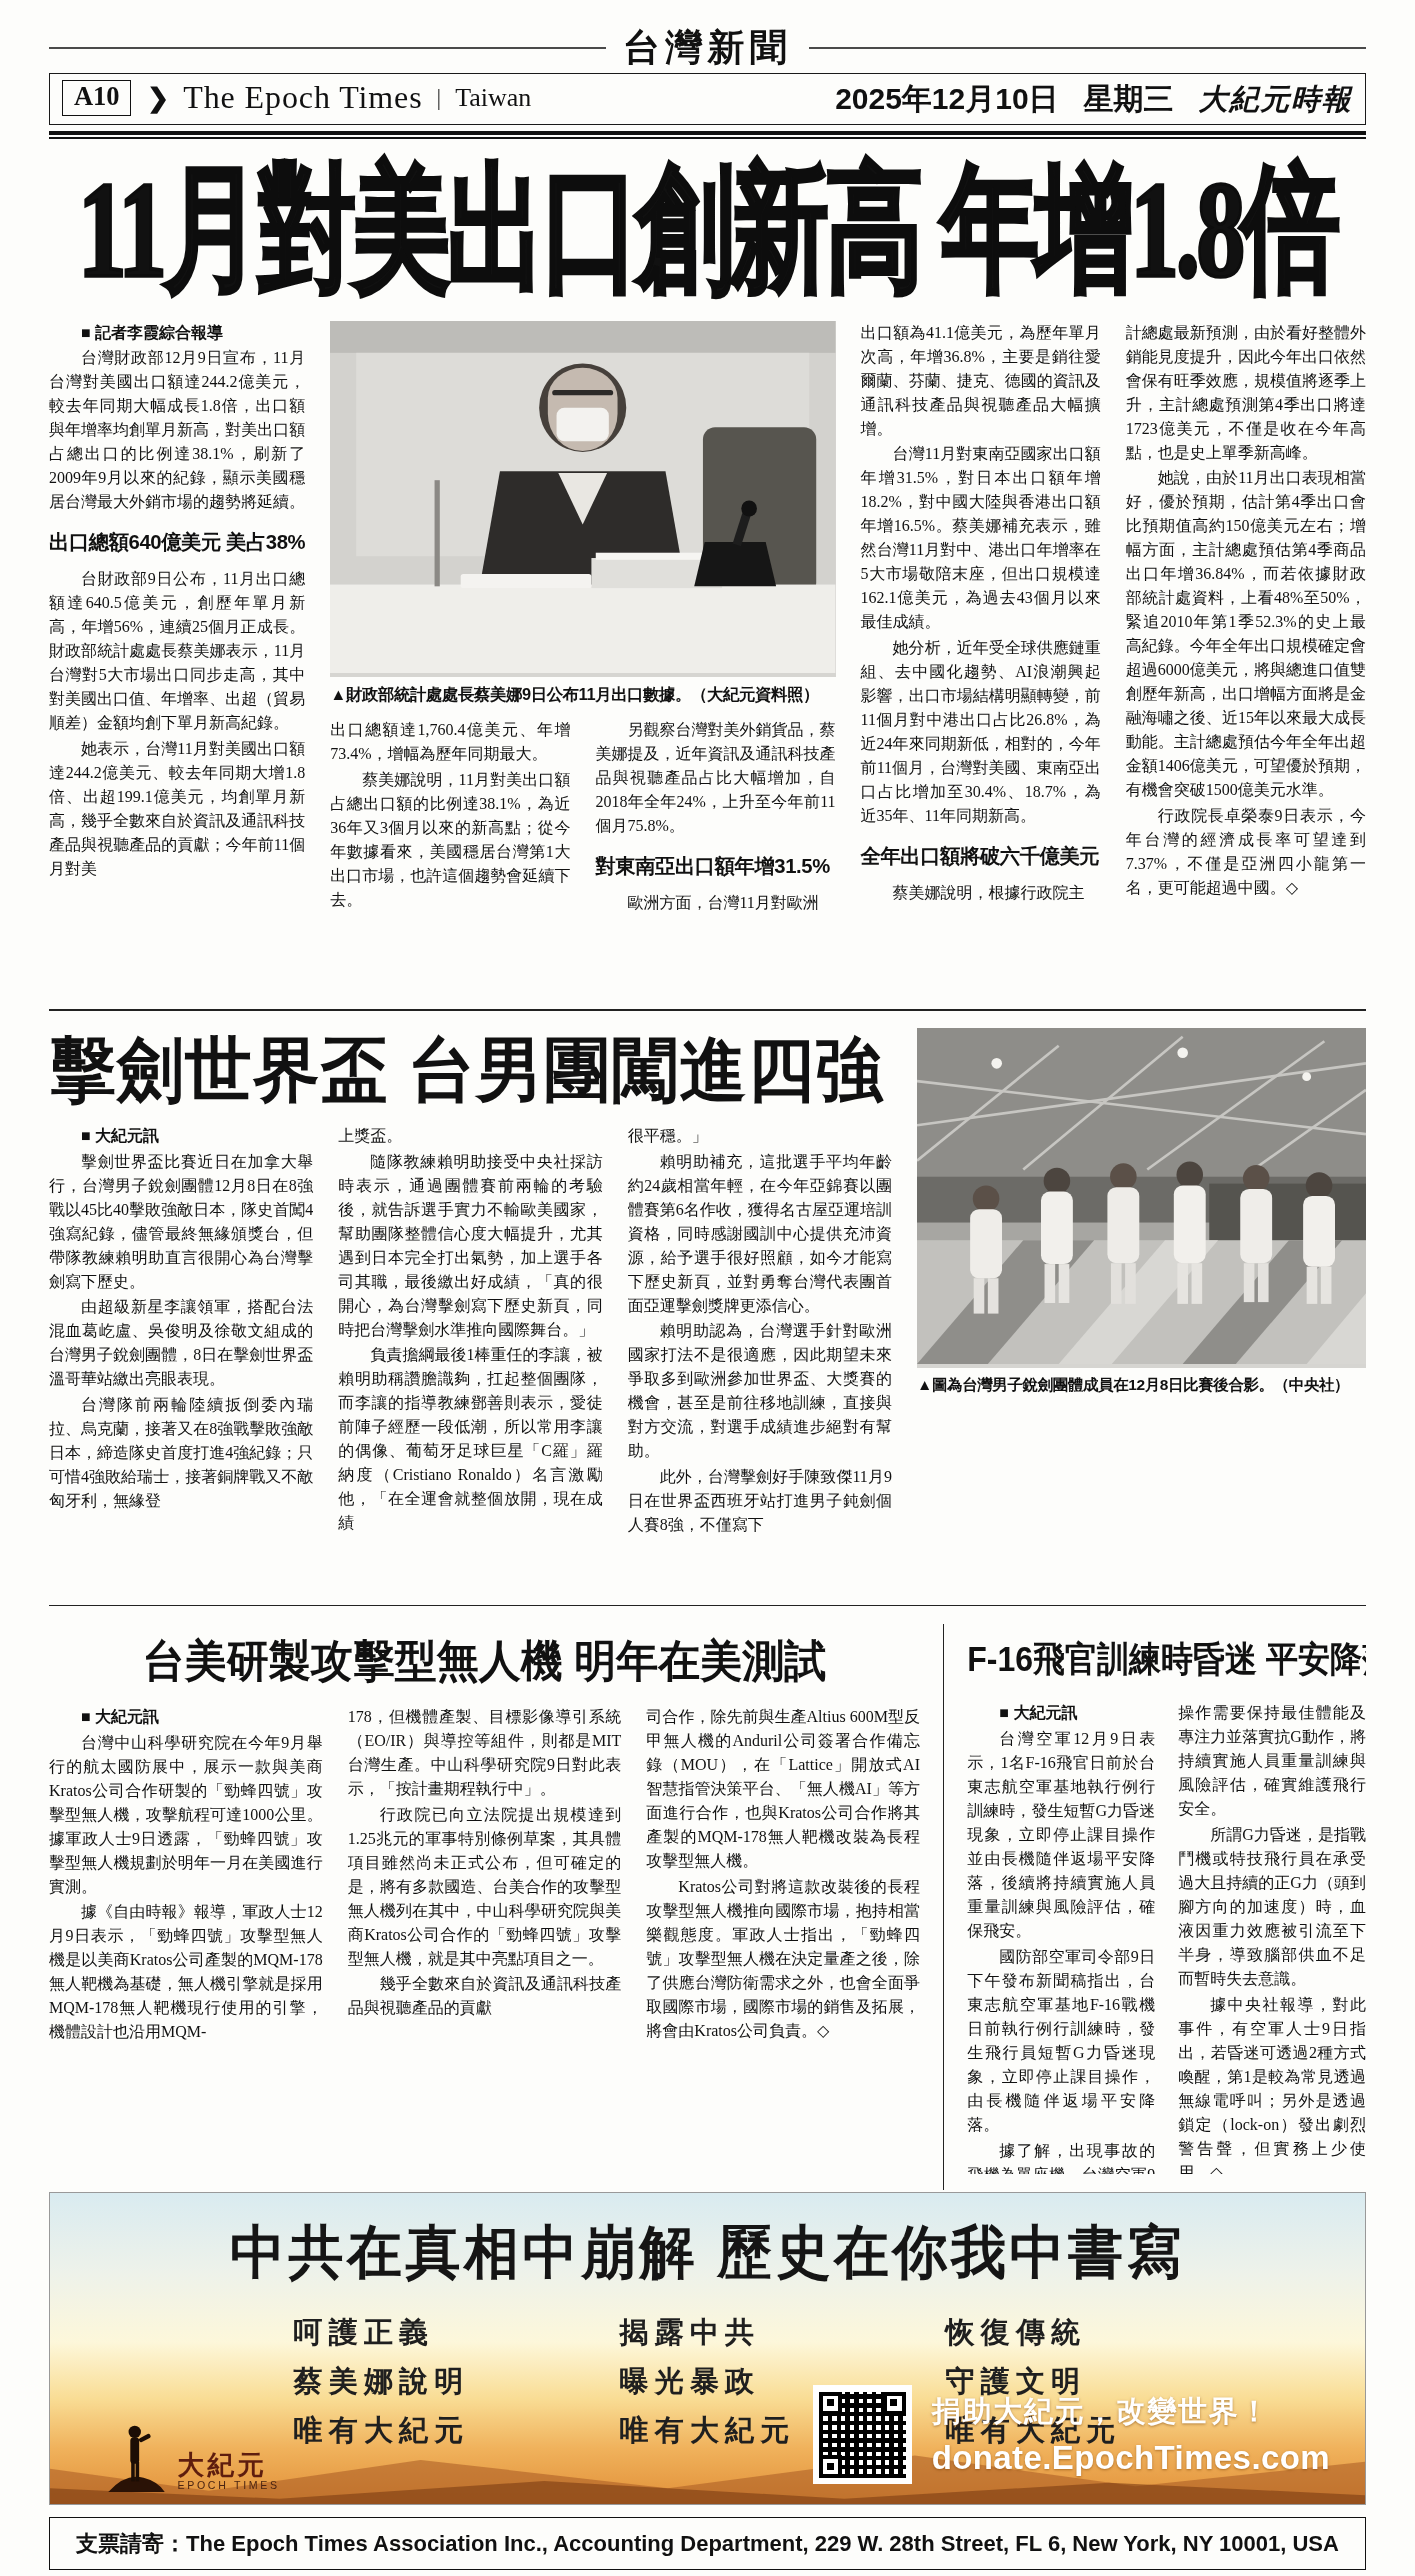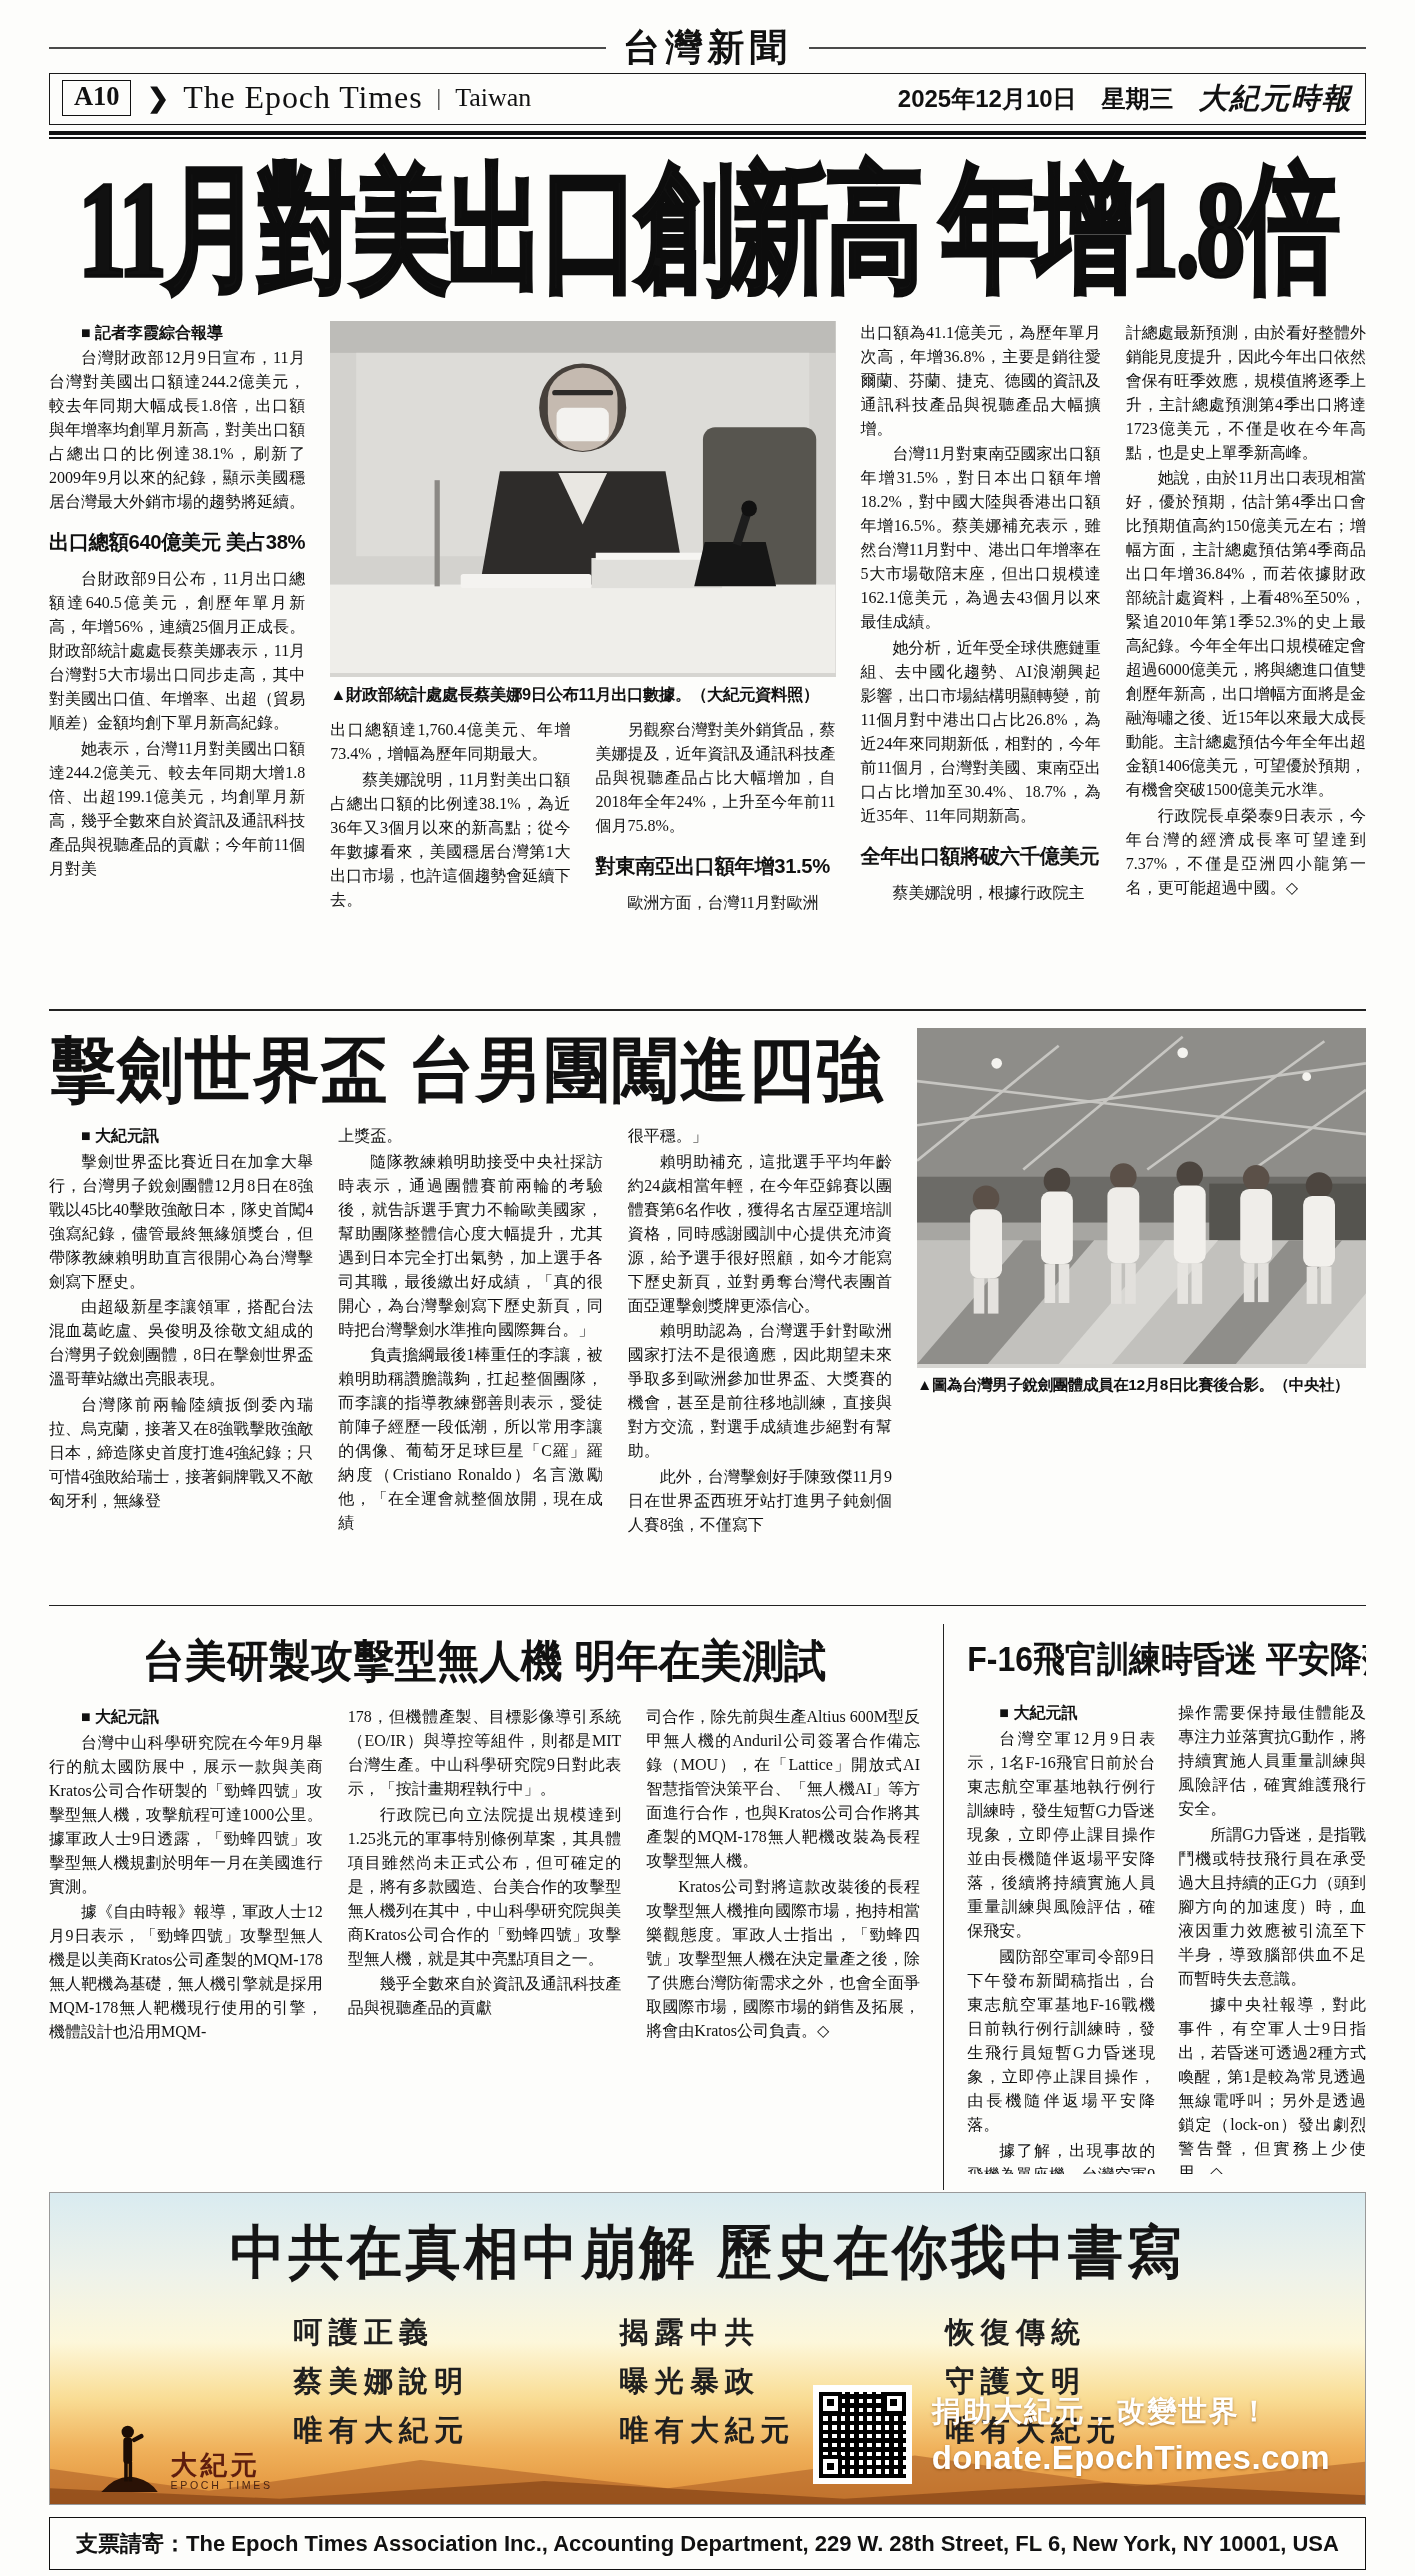--- a/index.html
+++ b/index.html
@@ -12,21 +12,21 @@
   .section-title{font-family:"Liberation Sans","DejaVu Sans",sans-serif;font-weight:900;font-size:37px;letter-spacing:5.3px;}
   .masthead-bar{display:flex;align-items:flex-start;justify-content:space-between;border:1.3px solid #1a1a1a;
     padding:5.3px 12.4px;height:39px;}
   .mb-left{display:flex;align-items:center;gap:14px;}
   .page-box{border:1.8px solid #111;padding:0.9px 10.6px 2.7px 10.6px;font-weight:bold;font-size:26.5px;position:relative;margin-right:8.8px;}
   .chev{font-size:26.5px;font-weight:bold;margin-left:-7px;}
   .brand{font-size:32px;letter-spacing:0.9px;}
   .pipe{font-size:23px;color:#333;}
   .region{font-size:26px;}
   .mb-right{display:flex;align-items:center;gap:25px;font-family:"Liberation Sans","DejaVu Sans",sans-serif;}
-  .date-txt{font-weight:bold;font-size:24px;}
+  .date-txt{font-weight:bold;font-size:30px;}
   .masthead-logo{font-weight:900;font-size:29px;letter-spacing:1.8px;font-style:italic;}
   .thick-rule{height:4px;background:#111;margin-top:6.2px;}
   .thin-rule{height:1.3px;background:#111;margin-top:2.7px;}
 
   
   .h1-wrap{height:166px;display:flex;align-items:center;justify-content:center;overflow:hidden;margin:8.8px 0 7px 0;}
   .h1{font-size:117px;font-weight:bold;white-space:nowrap;letter-spacing:-4.4px;
       transform:scale(0.84,1.18);-webkit-text-stroke:3.1px #0d0d0d;}
   .a1-body{display:grid;grid-template-columns:repeat(5,1fr);grid-template-rows:auto 1fr;column-gap:25px;height:671px;overflow:hidden;}
   .col p{margin:0 0 1.8px 0;font-size:16px;line-height:24px;text-align:justify;text-indent:2em;}
@@ -70,21 +70,21 @@
   
   .ad{position:relative;margin-top:2px;height:311px;border:0.9px solid #999;overflow:hidden;
       background:linear-gradient(180deg,#d9ebf0 0%,#eef2ea 26%,#fdf7da 48%,#f9dd95 66%,#f0b25c 82%,#e19038 100%);}
   .ad-ridge{position:absolute;left:0;bottom:0;width:100%;height:97px;}
   .ad-title{position:relative;text-align:center;font-family:"Liberation Sans","DejaVu Sans",sans-serif;
       font-weight:900;font-size:55px;letter-spacing:3.5px;color:#151515;margin-top:23px;transform:scaleY(1.05);}
   .ad-slogans{position:relative;display:flex;justify-content:center;gap:150px;margin-top:23px;}
   .ad-col{display:flex;flex-direction:column;gap:8.8px;}
   .ad-col span{font-family:"Liberation Sans","DejaVu Sans",sans-serif;font-weight:900;font-size:29px;
       letter-spacing:6.2px;color:#1f1f1f;}
-  .ad-logo{position:absolute;left:51px;bottom:12.4px;display:flex;align-items:flex-end;gap:12.4px;}
+  .ad-logo{position:absolute;left:58px;bottom:12.4px;display:flex;align-items:flex-end;gap:12.4px;}
   .logo-txt{line-height:1.1;}
   .logo-cn{font-weight:900;font-size:26.5px;color:#5e1d0e;letter-spacing:3.5px;font-family:"Liberation Serif",serif;}
   .logo-en{font-size:10.6px;color:#4a2412;letter-spacing:2.7px;font-family:"Liberation Sans",sans-serif;}
   .ad-donate{position:absolute;right:35px;bottom:19.5px;display:flex;align-items:center;gap:19.5px;}
   .qr{width:99px;height:99px;background:#fff;padding:6.2px;box-sizing:border-box;}
   .qr-inner{width:100%;height:100%;position:relative;
      background-image:repeating-linear-gradient(0deg,#000 0 4.4px,transparent 4.4px 8.8px),
                       repeating-linear-gradient(90deg,#000 0 4.4px,#fff 4.4px 8.8px);}
   .finder{position:absolute;width:23px;height:23px;background:#fff;border:4.4px solid #000;box-sizing:border-box;}
   .finder::after{content:"";position:absolute;left:3.5px;top:3.5px;width:7px;height:7px;background:#000;}

